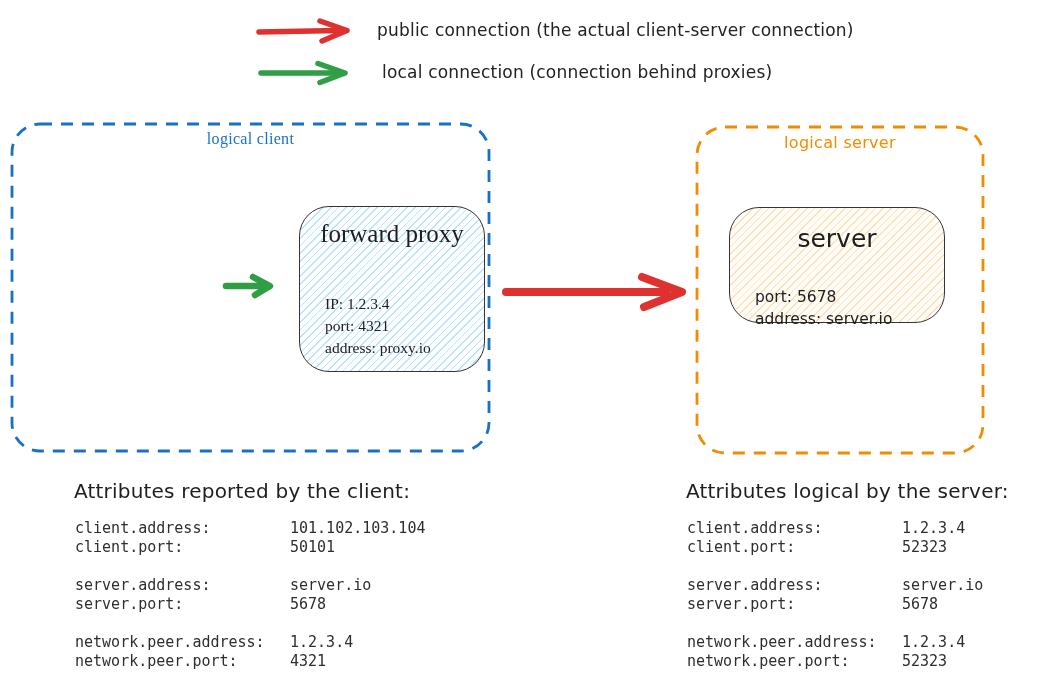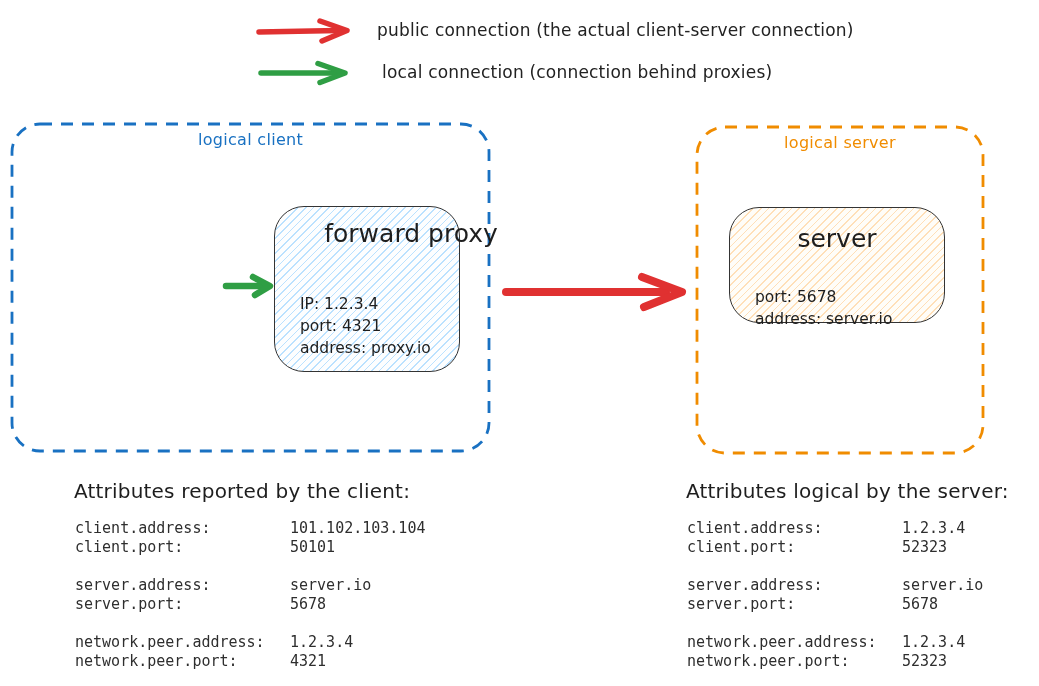--- a/index.html
+++ b/index.html
@@ -106,33 +106,33 @@
     <path d="M66 4 L93 13.5 L68 24" stroke="#e03131" stroke-width="5.5" stroke-linecap="round" stroke-linejoin="round" fill="none"></path>
   </svg>
   <span class="legend-label" style="left:377px; top:20px;">public connection (the actual client-server connection)</span>
 
   <svg class="abs" style="left:256px; top:59px;" width="106" height="28">
     <path d="M5 14 L80 14" stroke="#2f9e44" stroke-width="5.5" stroke-linecap="round" fill="none"></path>
     <path d="M62 4.5 L89 14 L64 23.5" stroke="#2f9e44" stroke-width="5.5" stroke-linecap="round" stroke-linejoin="round" fill="none"></path>
   </svg>
   <span class="legend-label" style="left:382px; top:62px;">local connection (connection behind proxies)</span>
 
-  <div class="group" style="left:10px; top:122px; width:481px; height:331px;">
+  <div class="group" style="left:10px; top:122px; width:481px; height:331px;font-family:Liberation Serif, serif;">
     <svg class="group-border" viewBox="0 0 481 331">
       <rect x="2" y="2" width="477" height="327" rx="28" ry="28" fill="none" stroke="#1971c2" stroke-width="2.8" stroke-dasharray="12 9"></rect>
     </svg>
     <div class="group-label blue">logical client</div>
 
 
     <svg class="abs" style="left:210px; top:150px;" width="62" height="28">
       <path d="M6 14 L42 14" stroke="#2f9e44" stroke-width="6.5" stroke-linecap="round" fill="none"></path>
       <path d="M33 5 L50 14 L35 23" stroke="#2f9e44" stroke-width="6.5" stroke-linecap="round" stroke-linejoin="round" fill="none"></path>
     </svg>
 
-    <div class="node blue-hatch" style="left:264px; top:84px; width:186px; height:166px;padding-left:44px;">
+    <div class="node blue-hatch" style="left:289px; top:84px; width:186px; height:166px;">
       <div class="node-title">forward proxy</div>
       <div class="node-details" style="top:86px; white-space:normal;">
         <div>IP: 1.2.3.4</div>
         <div>port: 4321</div>
         <div>address: proxy.io</div>
       </div>
     </div>
   </div>
 
   <svg class="abs" style="left:498px; top:270px;" width="202" height="46">

